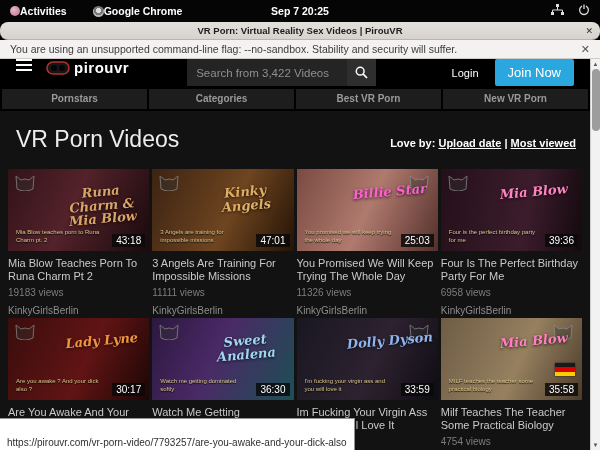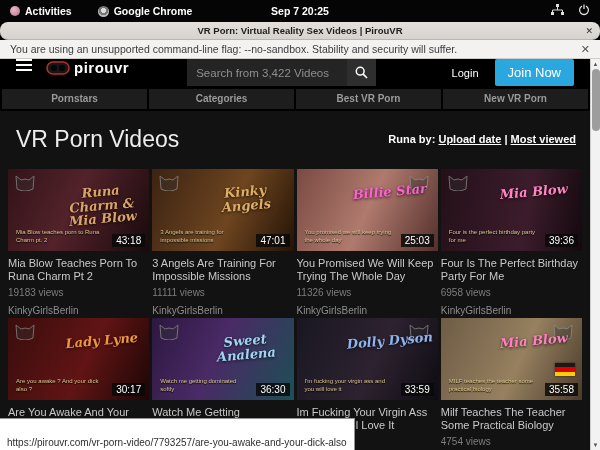--- a/index.html
+++ b/index.html
@@ -2,21 +2,21 @@
 <html><head>
 <meta charset="utf-8">
 <style>
   * { margin:0; padding:0; box-sizing:border-box; }
   html,body { width:600px; height:450px; overflow:hidden; background:#000;
     font-family:"Liberation Sans","DejaVu Sans",sans-serif; }
 
   
   .topbar { height:22px; background:#050505; display:flex; align-items:center;
     padding:0 10px; position:relative; color:#fff; }
-  .topbar .item { display:flex; align-items:center; gap:5px; font-size:10.5px;
+  .topbar .item { display:flex; align-items:center; font-size:10.5px;
     font-weight:bold; margin-right:26px; }
   .dot-activities { width:10px; height:10px; border-radius:50%;
     background:radial-gradient(circle at 35% 35%, #e8b9c8, #b96f8e); }
   .chrome-ball { width:11px; height:11px; border-radius:50%;
     background:radial-gradient(circle at 50% 40%, #ddd 0 28%, #777 30% 55%, #bbb 57%); }
   .clock { position:absolute; left:50%; transform:translateX(-50%);
     font-size:10.5px; font-weight:bold; }
   .topbar-right { margin-left:auto; display:flex; align-items:center; gap:14px; }
 
   
@@ -58,21 +58,21 @@
   .login { color:#fff; font-size:11px; }
   .join { background:#2ba7e0; color:#fff; font-size:13px; border:none;
     padding:6px 13px; border-radius:2px; }
 
   
   .menubar { display:flex; gap:2px; background:#000; padding:0 2px 2px 2px; }
   .menubar .mitem { flex:1; background:#1d1d1d; color:#9a9a9a; font-size:10px;
     font-weight:bold; text-align:center; line-height:20px; height:20px; }
 
   
-  .page-head { display:flex; align-items:flex-start; justify-content:space-between;
+  .page-head { display:flex; align-items:center; justify-content:space-between;
     padding:15px 14px 16px 16px; }
   .page-title { color:#ededed; font-size:23px; font-weight:normal; }
   .orderby { color:#fff; font-size:11px; font-weight:bold; padding-top:7px; }
   .orderby a { color:#fff; text-decoration:underline; }
 
   
   .grid { display:grid; grid-template-columns:repeat(4,1fr); column-gap:3px;
     row-gap:2px; padding:0 8px; }
   .card { overflow:hidden; }
   .thumb { position:relative; height:82px; overflow:hidden; }
@@ -176,21 +176,21 @@
     <div class="menubar">
       <div class="mitem">Pornstars</div>
       <div class="mitem">Categories</div>
       <div class="mitem">Best VR Porn</div>
       <div class="mitem">New VR Porn</div>
     </div>
 
     <div class="page-head">
       <h1 class="page-title">VR Porn Videos</h1>
       <div class="orderby">
-        <span>Runa by:</span>
+        <span>Love by:</span>
         <a>Upload date</a><span> | </span><a>Most viewed</a>
       </div>
     </div>
 
     <div class="grid">
 
       <div class="card">
         <div class="thumb" style="background:linear-gradient(115deg,#321318 0%,#53222a 45%,#190a0d 100%)">
           <span class="cat-wrap" data-pos="tl"><svg width="22" height="18" viewBox="0 0 22 18">
                 <path d="M3 16 L2 3 L7 7 Q11 5 15 7 L20 3 L19 16 Q11 20 3 16 Z" fill="rgba(50,50,50,.5)" stroke="#8a8a8a" stroke-width="1"></path>

